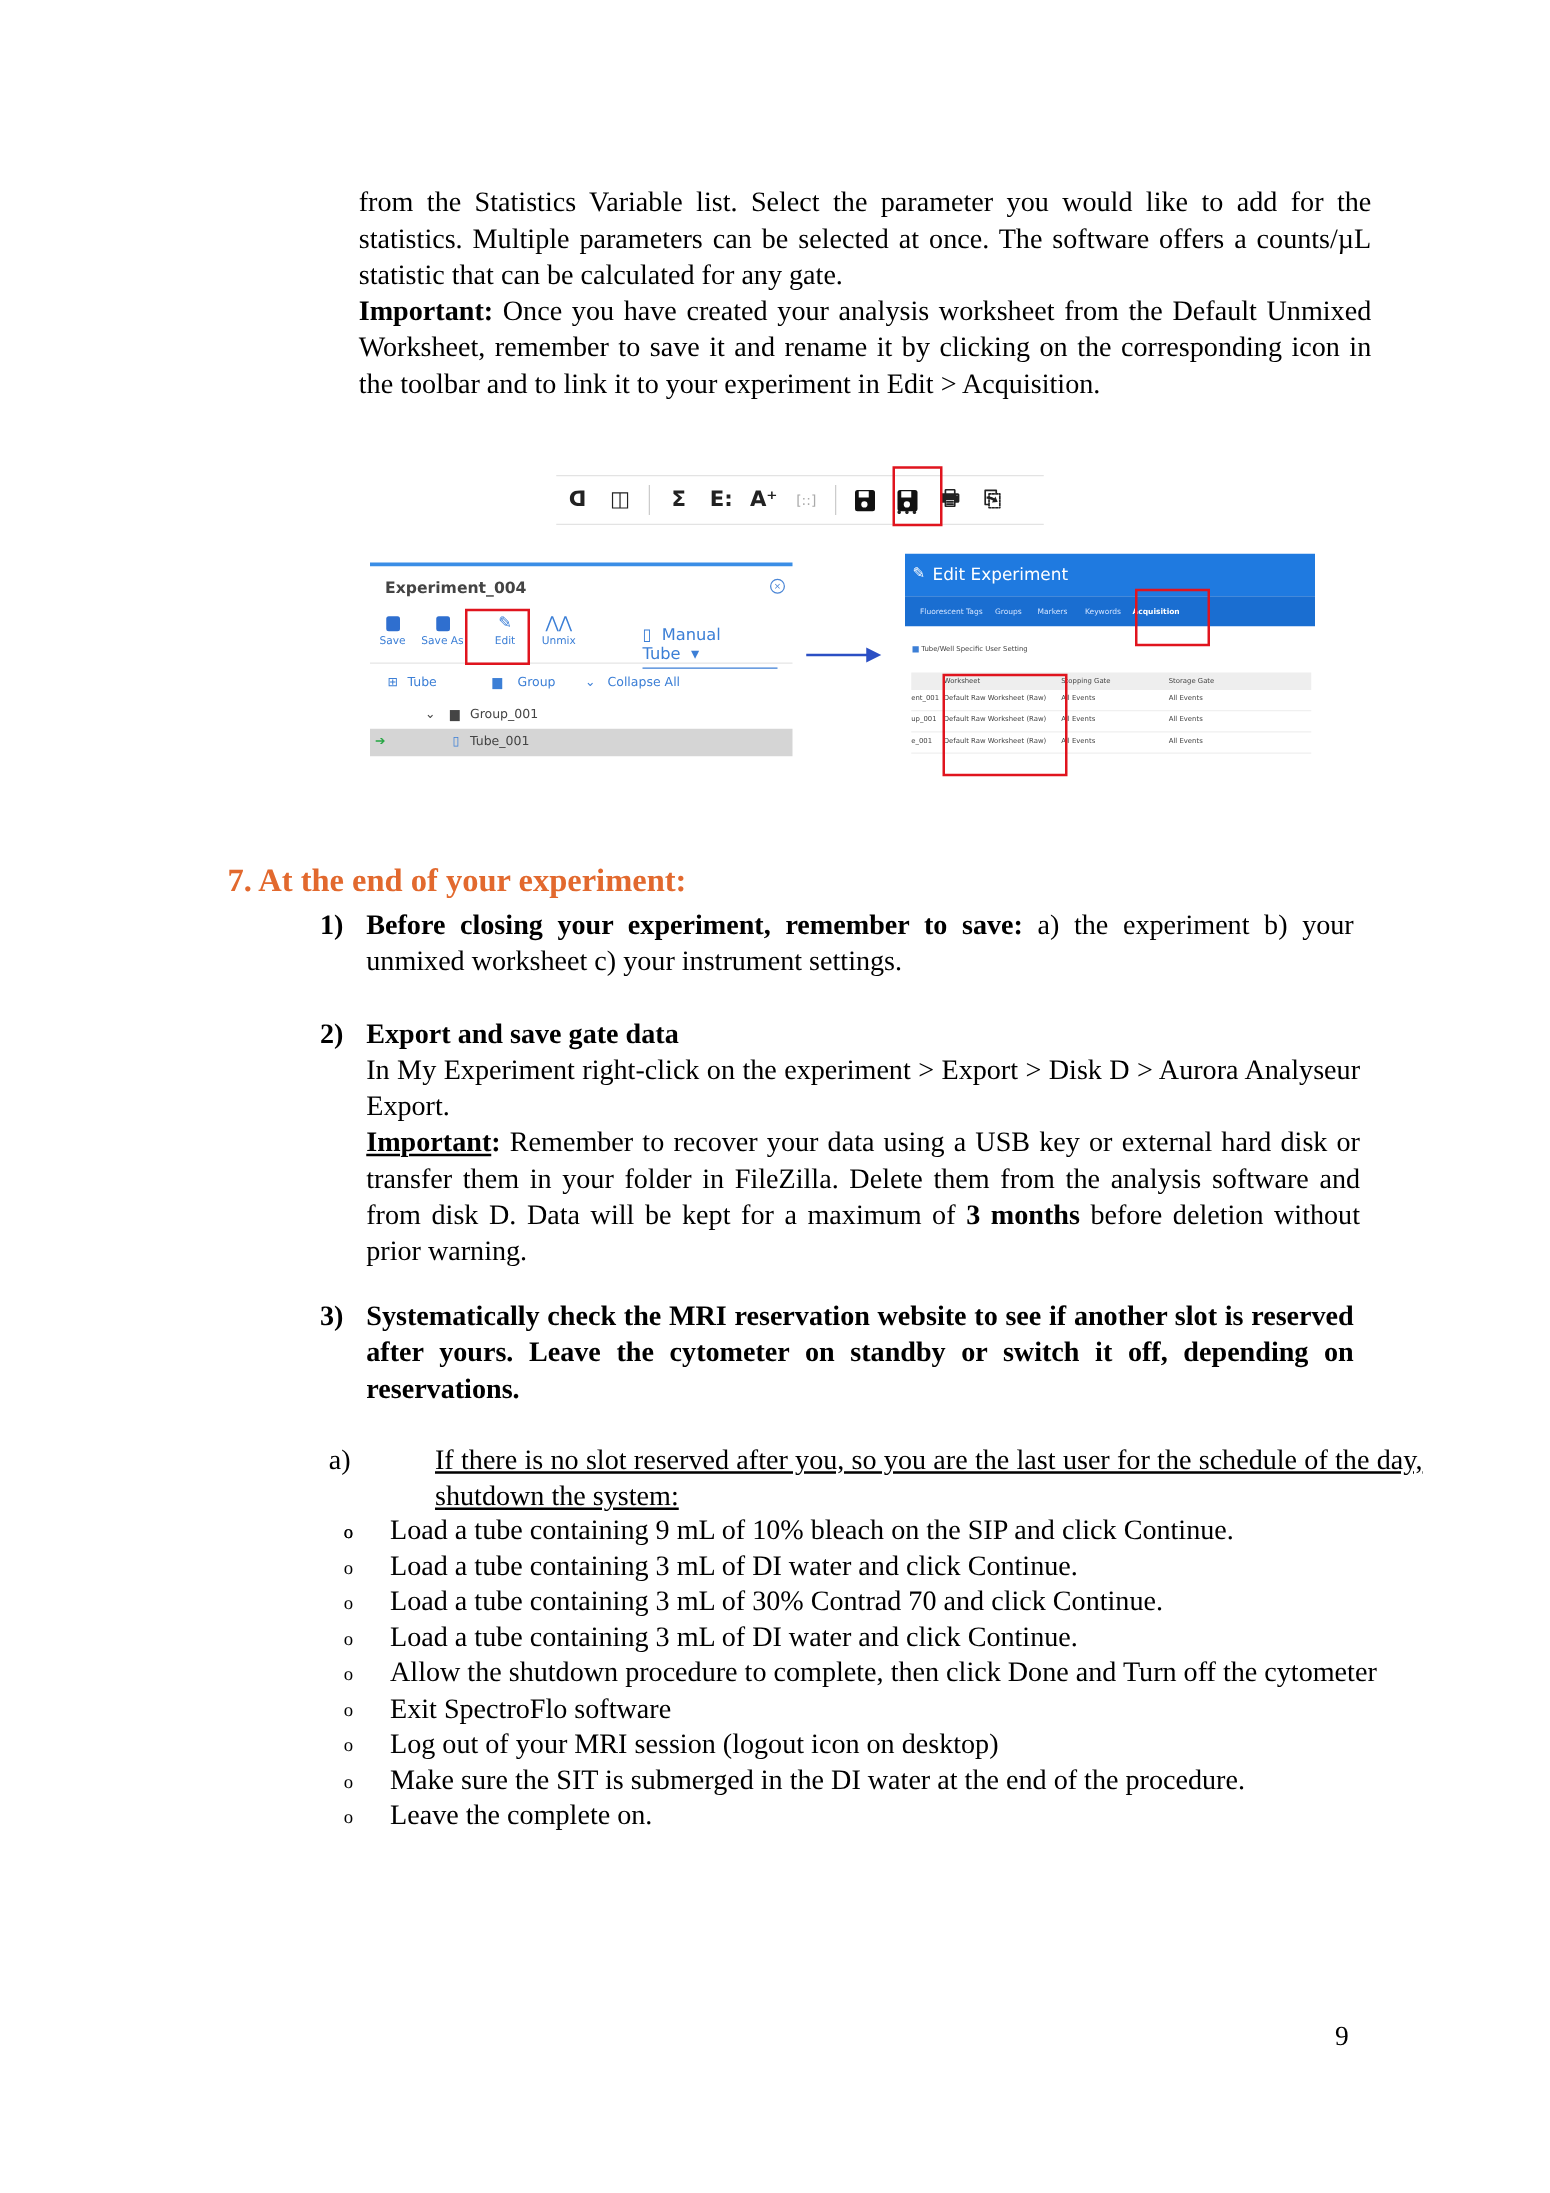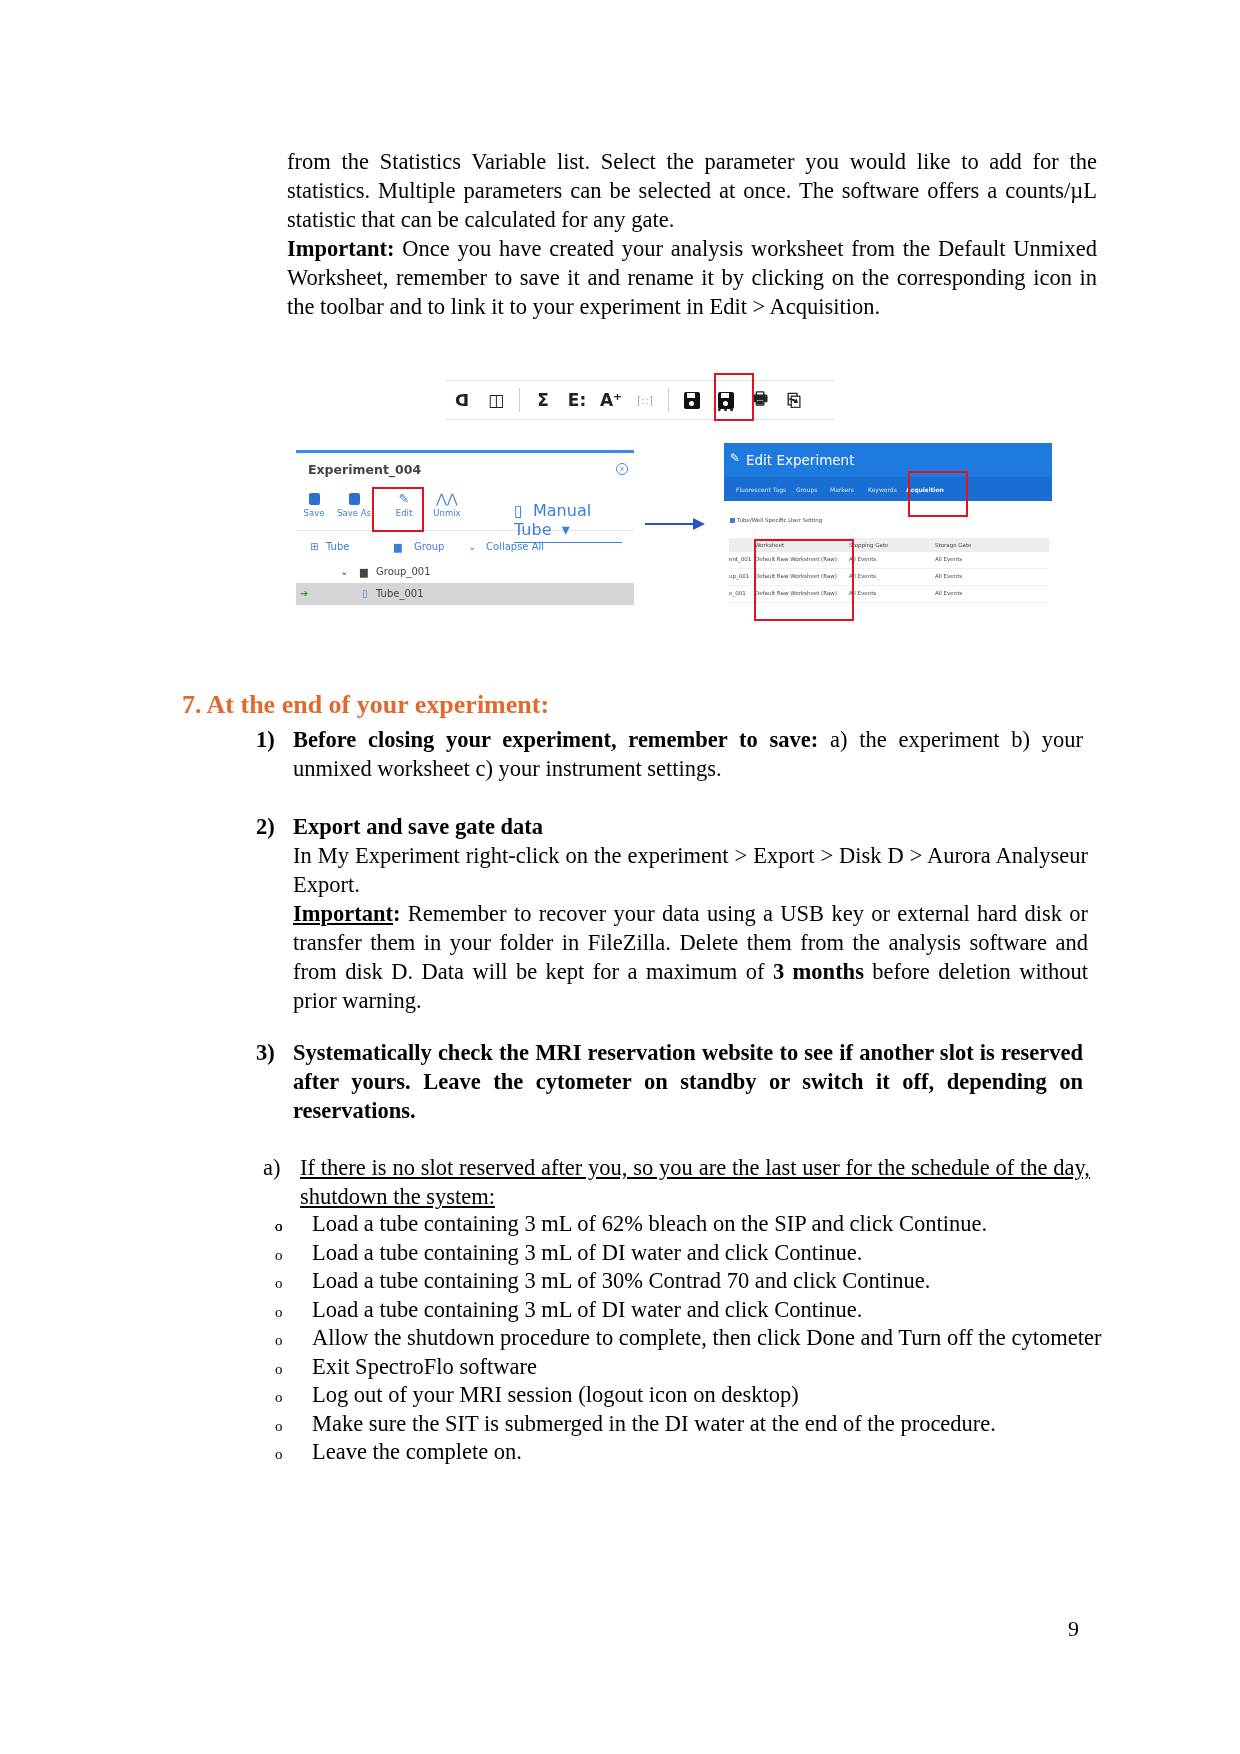--- a/index.html
+++ b/index.html
@@ -19,21 +19,21 @@
     .dots { position: absolute; bottom: 0; font-size: 8px; line-height: 8px; letter-spacing: 1px; }
 
     
     .panel-left { position: absolute; left: 296px; top: 450px; width: 338px; height: 165px; background: #fff; border-top: 3px solid #3a8ee6; font-family: "DejaVu Sans", sans-serif; color: #333; }
     .pl-title { position: absolute; left: 12px; top: 9px; font-size: 12.5px; font-weight: bold; color: #444; }
     .pl-close { position: absolute; right: 6px; top: 10px; width: 10px; height: 10px; border: 1px solid #4b86d6; border-radius: 50%; font-size: 7px; color: #4b86d6; text-align: center; line-height: 10px; }
     .pl-tools { position: absolute; left: 0; top: 35px; width: 100%; height: 42px; border-bottom: 1px solid #e5e5e5; }
     .pl-tool { position: absolute; top: 2px; width: 44px; text-align: center; color: #3c7fd6; font-size: 8.5px; }
     .pl-tool .ic { display: block; height: 18px; font-size: 13px; line-height: 18px; }
     .pl-tool .mini-floppy { display: inline-block; width: 11px; height: 12px; background: #2f6fcf; border-radius: 2px; margin-top: 3px; }
-    .pl-manual { position: absolute; left: 218px; top: 13px; width: 108px; border-bottom: 1px solid #3c7fd6; font-size: 16px; color: #3c7fd6; padding-bottom: 3px; }
+    .pl-manual { position: absolute; left: 218px; top: 13px; width: 108px; border-bottom: 1px solid #3c7fd6; font-size: 13px; color: #3c7fd6; padding-bottom: 3px; }
     .pl-row { position: absolute; left: 0; width: 100%; height: 22px; font-size: 10px; color: #3c7fd6; }
     .pl-row span { position: absolute; top: 5px; }
     .pl-row.sel { background: #d5d5d5; color: #444; }
     .arrow-green { color: #28a745; font-weight: bold; }
 
     
     .connector { position: absolute; left: 645px; top: 518px; width: 60px; height: 12px; }
     .connector .line { position: absolute; left: 0; top: 5px; width: 50px; height: 2px; background: #2b4fc4; }
     .connector .head { position: absolute; left: 48px; top: 0; width: 0; height: 0; border-left: 12px solid #2b4fc4; border-top: 6px solid transparent; border-bottom: 6px solid transparent; }
 
@@ -200,26 +200,26 @@
   </div>
 </div>
 
 <div class="item" style="left:256px; top:1038px;">
   <span class="num">3)</span>
   <div class="body" style="font-weight:bold;">Systematically check the MRI reservation website to see if another slot is reserved after yours.  Leave the cytometer on standby or switch it off, depending on reservations.</div>
 </div>
 
 <div class="item" style="left:263px; top:1153px;">
   <span class="num" style="font-weight:normal;">a)</span>
-  <div class="body u" style="width:790px;">If there is no slot reserved after you, so you are the last user for the schedule of the day, shutdown the system:</div>
+  <div class="body u" style="width:790px;margin-left:48px;">If there is no slot reserved after you, so you are the last user for the schedule of the day, shutdown the system:</div>
 </div>
 
 <div class="bullets">
   <div class="bullet"><span class="o">o</span></div>
-  <div class="bullet"><span class="o">o</span><span>Load a tube containing 3 mL of 62% bleach on the SIP and click Continue.</span></div>
+  <div class="bullet"><span class="o">o</span><span>Load a tube containing 9 mL of 10% bleach on the SIP and click Continue.</span></div>
   <div class="bullet"><span class="o">o</span><span>Load a tube containing 3 mL of DI water and click Continue.</span></div>
   <div class="bullet"><span class="o">o</span><span>Load a tube containing 3 mL of 30% Contrad 70 and click Continue.</span></div>
   <div class="bullet"><span class="o">o</span><span>Load a tube containing 3 mL of DI water and click Continue.</span></div>
   <div class="bullet"><span class="o">o</span><span>Allow the shutdown procedure to complete, then click Done and Turn off the cytometer</span></div>
   <div class="bullet"><span class="o">o</span><span>Exit SpectroFlo software</span></div>
   <div class="bullet"><span class="o">o</span><span>Log out of your MRI session (logout icon on desktop)</span></div>
   <div class="bullet"><span class="o">o</span><span>Make sure the SIT is submerged in the DI water at the end of the procedure.</span></div>
   <div class="bullet"><span class="o">o</span><span>Leave the complete on.</span></div>
 </div>
 

